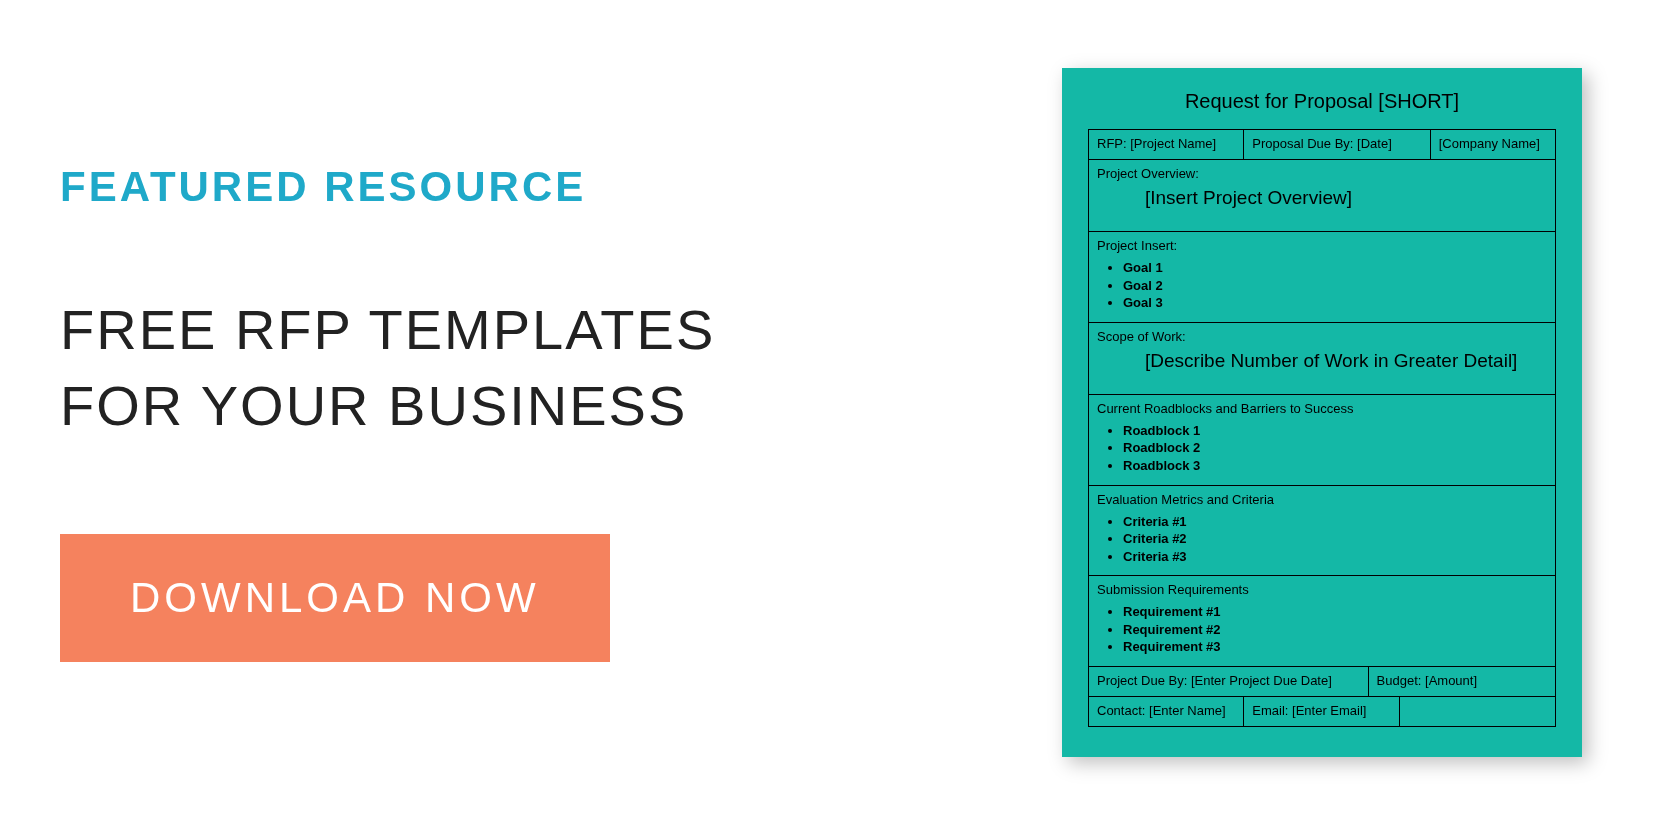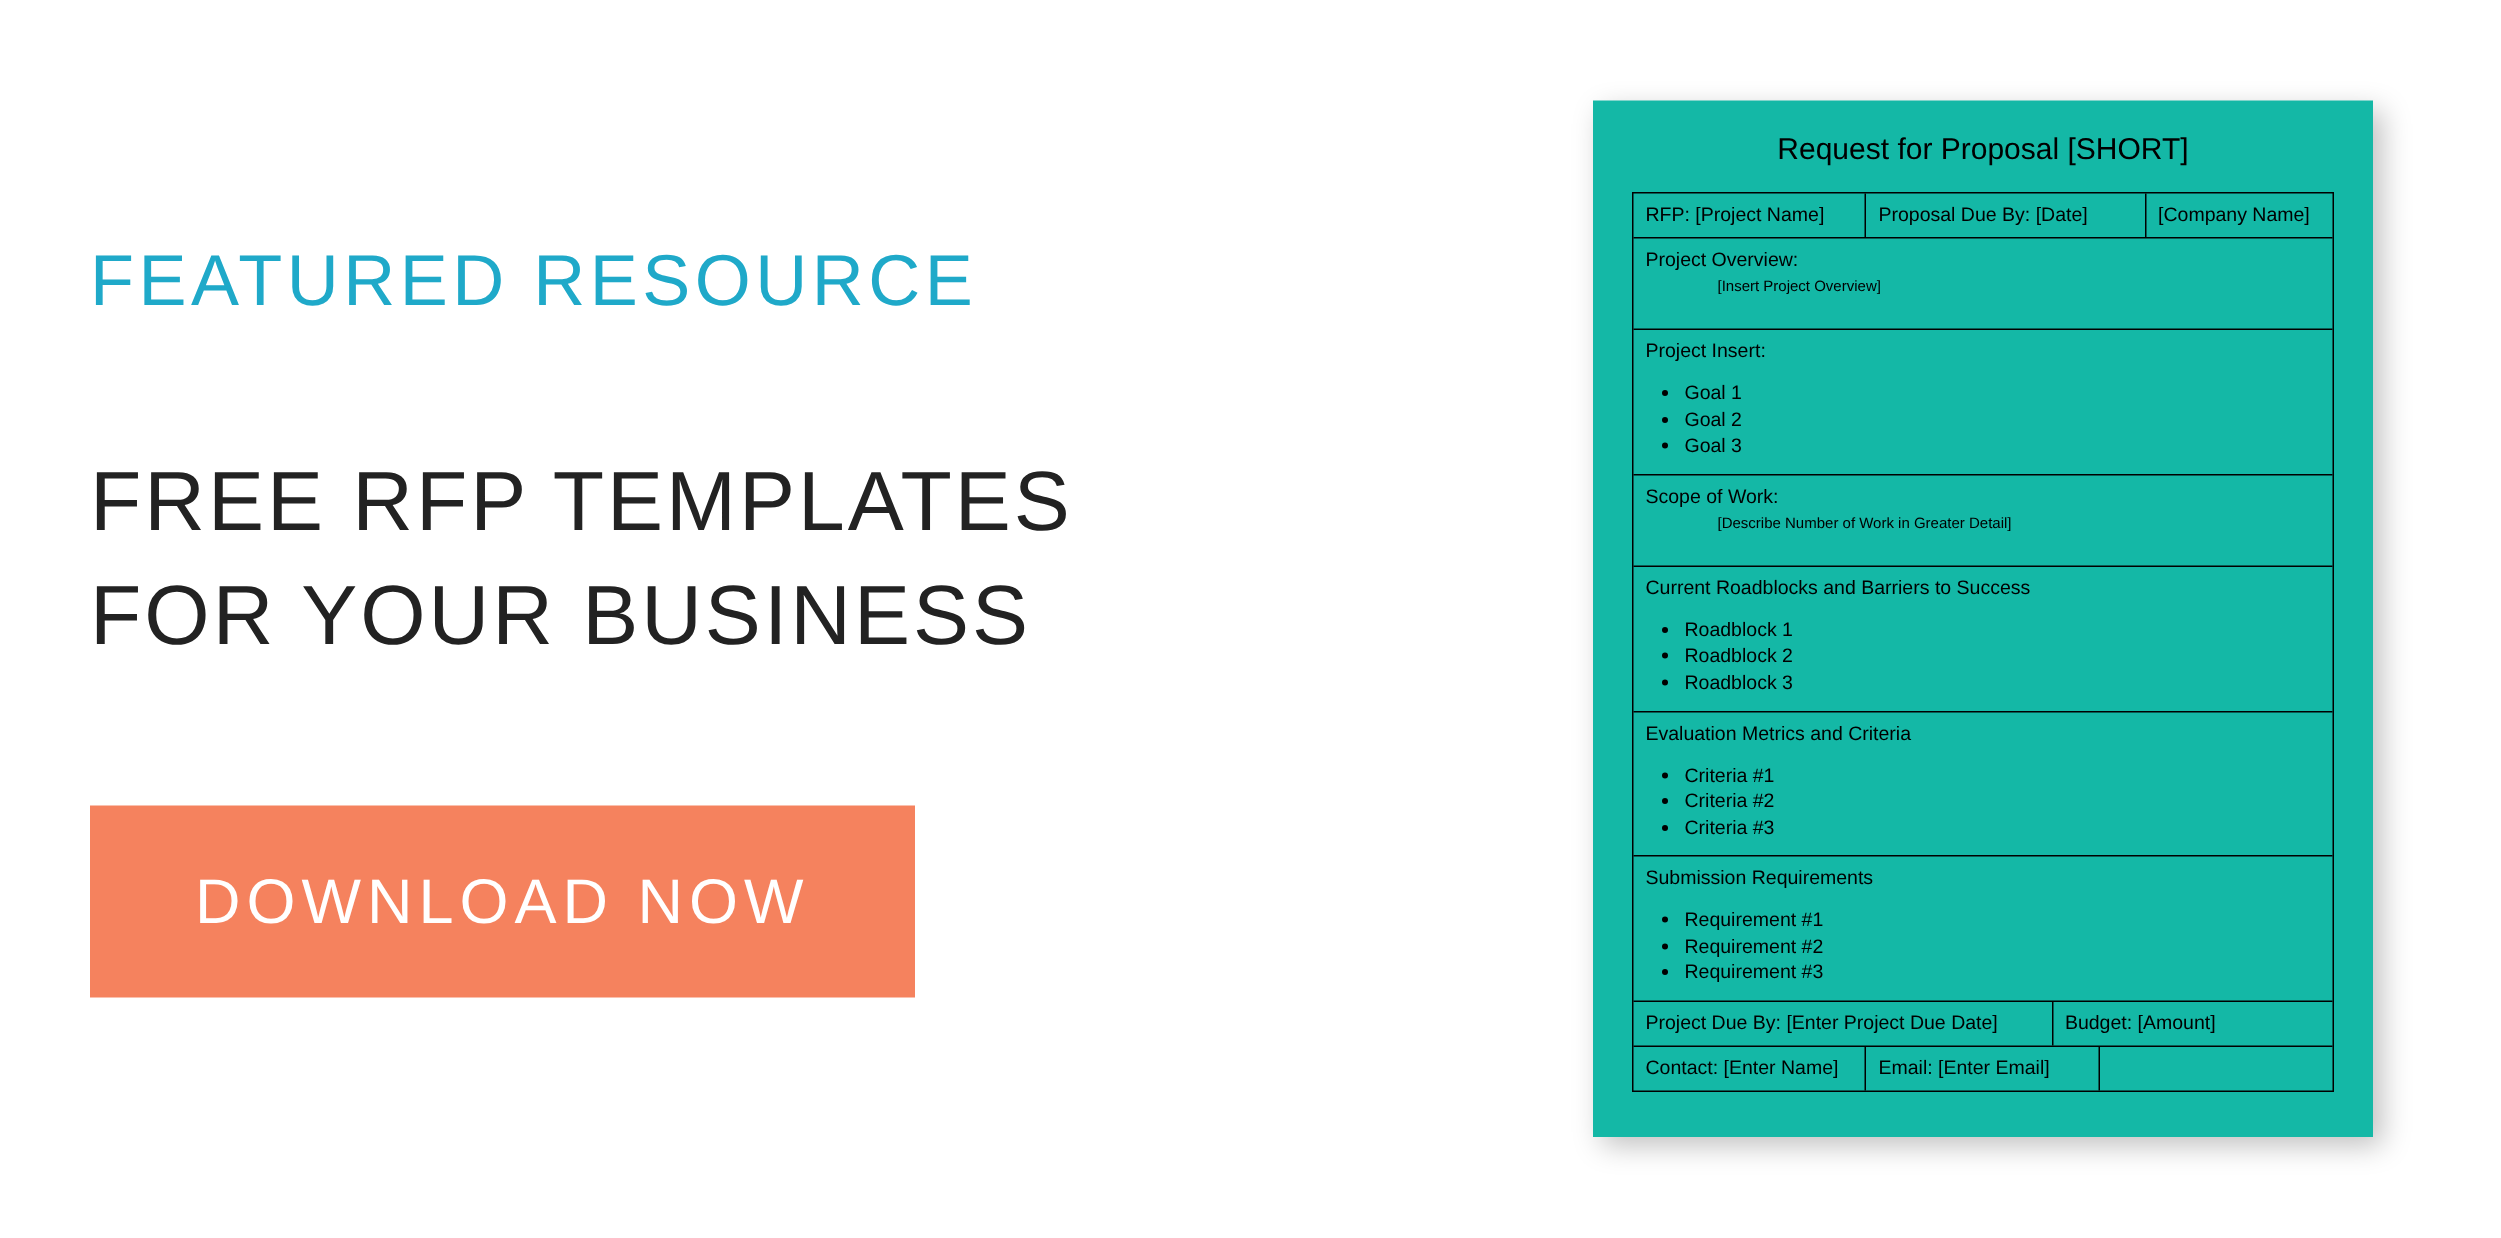--- a/index.html
+++ b/index.html
@@ -11,22 +11,22 @@
       display: flex;
       align-items: center;
       padding: 40px 60px;
     }
     .left-col {
       flex: 1;
       padding-right: 40px;
     }
     .eyebrow {
       color: #1fa9c9;
-      font-size: 48px;
-      font-weight: 400;
+      font-size: 42px;
+      font-weight: 700;
       letter-spacing: 3px;
       margin-bottom: 81px;
     }
     .headline {
       color: #222;
       font-size: 56px;
       font-weight: 300;
       letter-spacing: 2px;
       line-height: 1.35;
       margin-bottom: 90px;
@@ -78,25 +78,26 @@
       padding: 6px 8px;
       font-size: 13px;
       line-height: 1.3;
     }
     .br { border-right: 1px solid #000; }
     .c-33 { width: 33.33%; }
     .c-40 { width: 40%; }
     .c-60 { width: 60%; }
     .section-cell { padding: 6px 8px 10px 8px; width: 100%; }
     .section-label { font-size: 13px; margin-bottom: 6px; }
-    .section-body { font-size: 10px; margin-top: 6px; padding-left: 48px; }
+    .section-body { font-size: 19px; margin-top: 6px; padding-left: 48px; }
     .section-cell ul {
       list-style: disc;
       padding-left: 26px;
-      margin-top: 12px;
+      margin-top: 0;
+      font-weight: bold;
     }
     .section-cell li {
       font-size: 13px;
       line-height: 1.35;
     }
     .pad-tall { padding-bottom: 22px; }
   </style>
 </head>
 <body>
 

